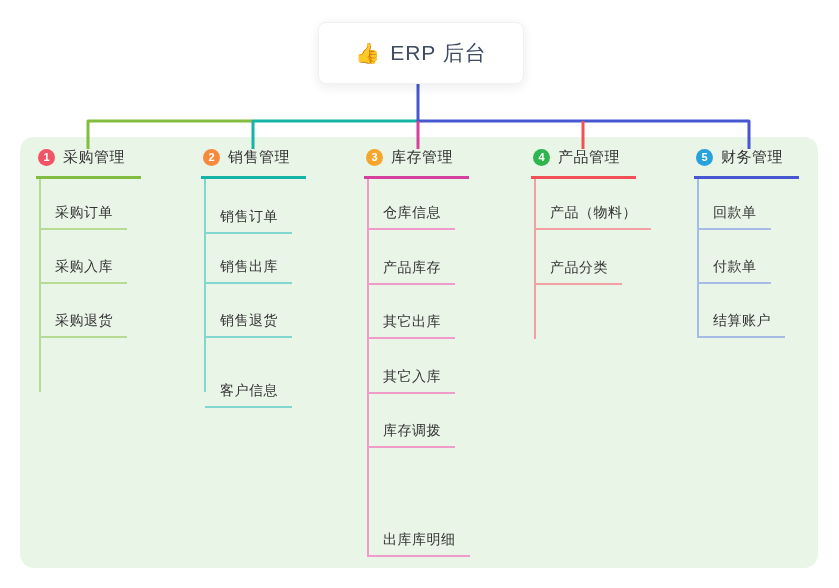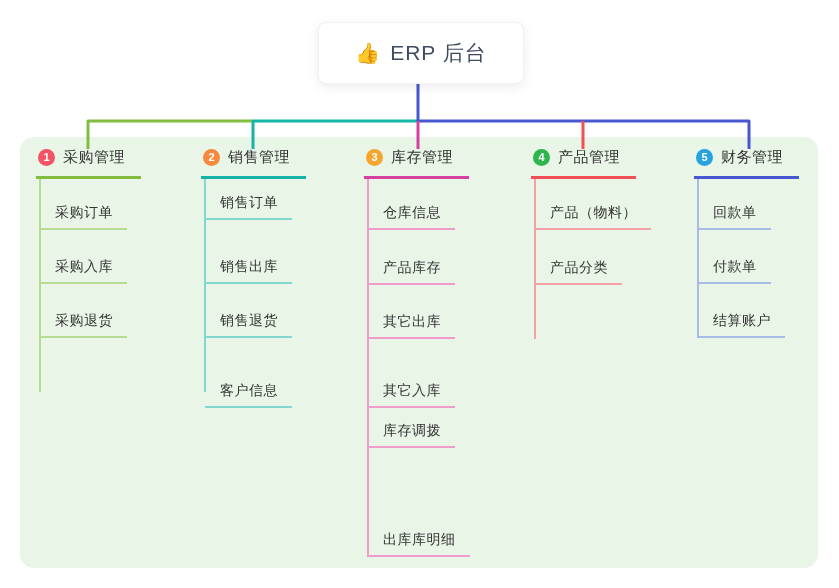--- a/index.html
+++ b/index.html
@@ -92,34 +92,34 @@
   <div class="vline v0"></div>
   <div class="child c0" style="top:202px">采购订单</div>
   <div class="child c0" style="top:256px">采购入库</div>
   <div class="child c0" style="top:310px">采购退货</div>
 
   <div class="branch-title bt1">
     <span class="badge bd1">2</span>
     <span class="branch-label">销售管理</span>
   </div>
   <div class="vline v1"></div>
-  <div class="child c1" style="top:192px">销售订单</div>
+  <div class="child c1" style="top:206px">销售订单</div>
   <div class="child c1" style="top:256px">销售出库</div>
   <div class="child c1" style="top:310px">销售退货</div>
   <div class="child c1" style="top:380px">客户信息</div>
 
   <div class="branch-title bt2">
     <span class="badge bd2">3</span>
     <span class="branch-label">库存管理</span>
   </div>
   <div class="vline v2"></div>
   <div class="child c2" style="top:202px">仓库信息</div>
   <div class="child c2" style="top:257px">产品库存</div>
   <div class="child c2" style="top:311px">其它出库</div>
-  <div class="child c2" style="top:380px">其它入库</div>
+  <div class="child c2" style="top:366px">其它入库</div>
   <div class="child c2" style="top:420px">库存调拨</div>
   <div class="child c2" style="top:529px">出库库明细</div>
 
   <div class="branch-title bt3">
     <span class="badge bd3">4</span>
     <span class="branch-label">产品管理</span>
   </div>
   <div class="vline v3"></div>
   <div class="child c3" style="top:202px">产品（物料）</div>
   <div class="child c3" style="top:257px">产品分类</div>

